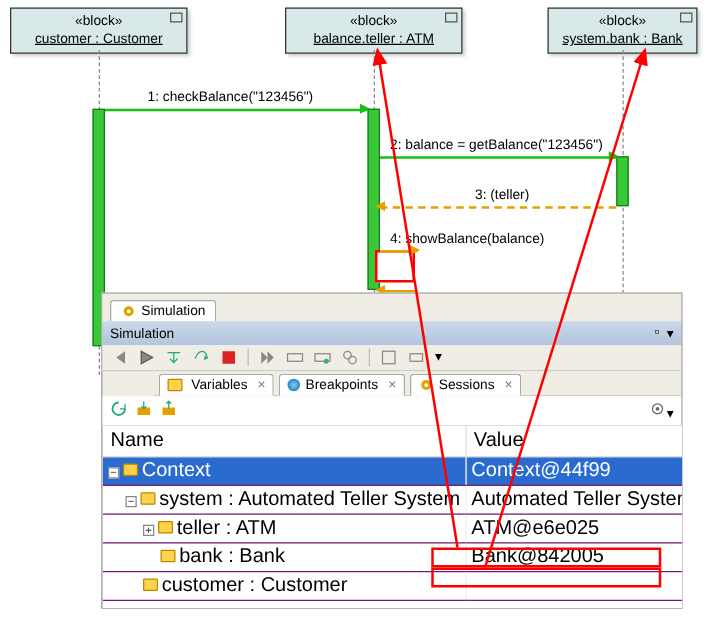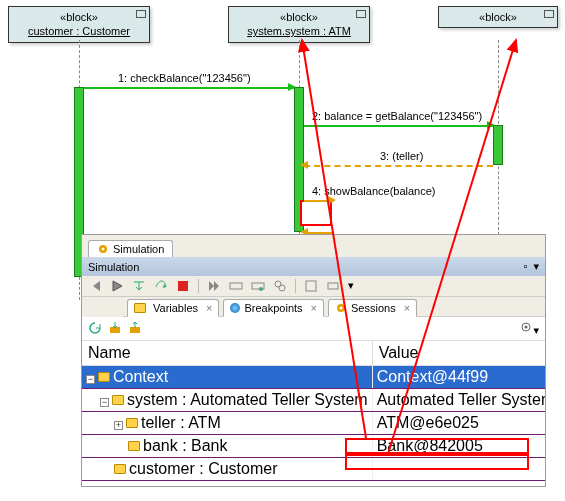--- a/index.html
+++ b/index.html
@@ -181,26 +181,27 @@
 
   <div class="lifeline-box" style="left:8px; top:6px; width:142px;">
     <div class="tiny-icon"></div>
     <div class="stereo">«block»</div>
     <div class="lname">customer : Customer</div>
   </div>
 
   <div class="lifeline-box" style="left:228px; top:6px; width:142px;">
     <div class="tiny-icon"></div>
     <div class="stereo">«block»</div>
-    <div class="lname">system.system : ATM</div>
+    <div class="lname">balance.teller : ATM</div>
   </div>
 
   <div class="lifeline-box" style="left:438px; top:6px; width:142px; width:120px;">
     <div class="tiny-icon"></div>
     <div class="stereo">«block»</div>
+    <div class="lname">system.bank : Bank</div>
   </div>
 
   <div class="lifeline-dash" style="left:79px; top:40px; height:260px;"></div>
   <div class="lifeline-dash" style="left:299px; top:40px; height:200px;"></div>
   <div class="lifeline-dash" style="left:498px; top:40px; height:200px;"></div>
 
   <div class="activation" style="left:74px; top:87px; height:190px;"></div>
   <div class="activation" style="left:294px; top:87px; height:145px;"></div>
   <div class="activation" style="left:493px; top:125px; height:40px;"></div>
   <div class="activation red" style="left:300px; top:200px; height:26px; width:32px;"></div>

